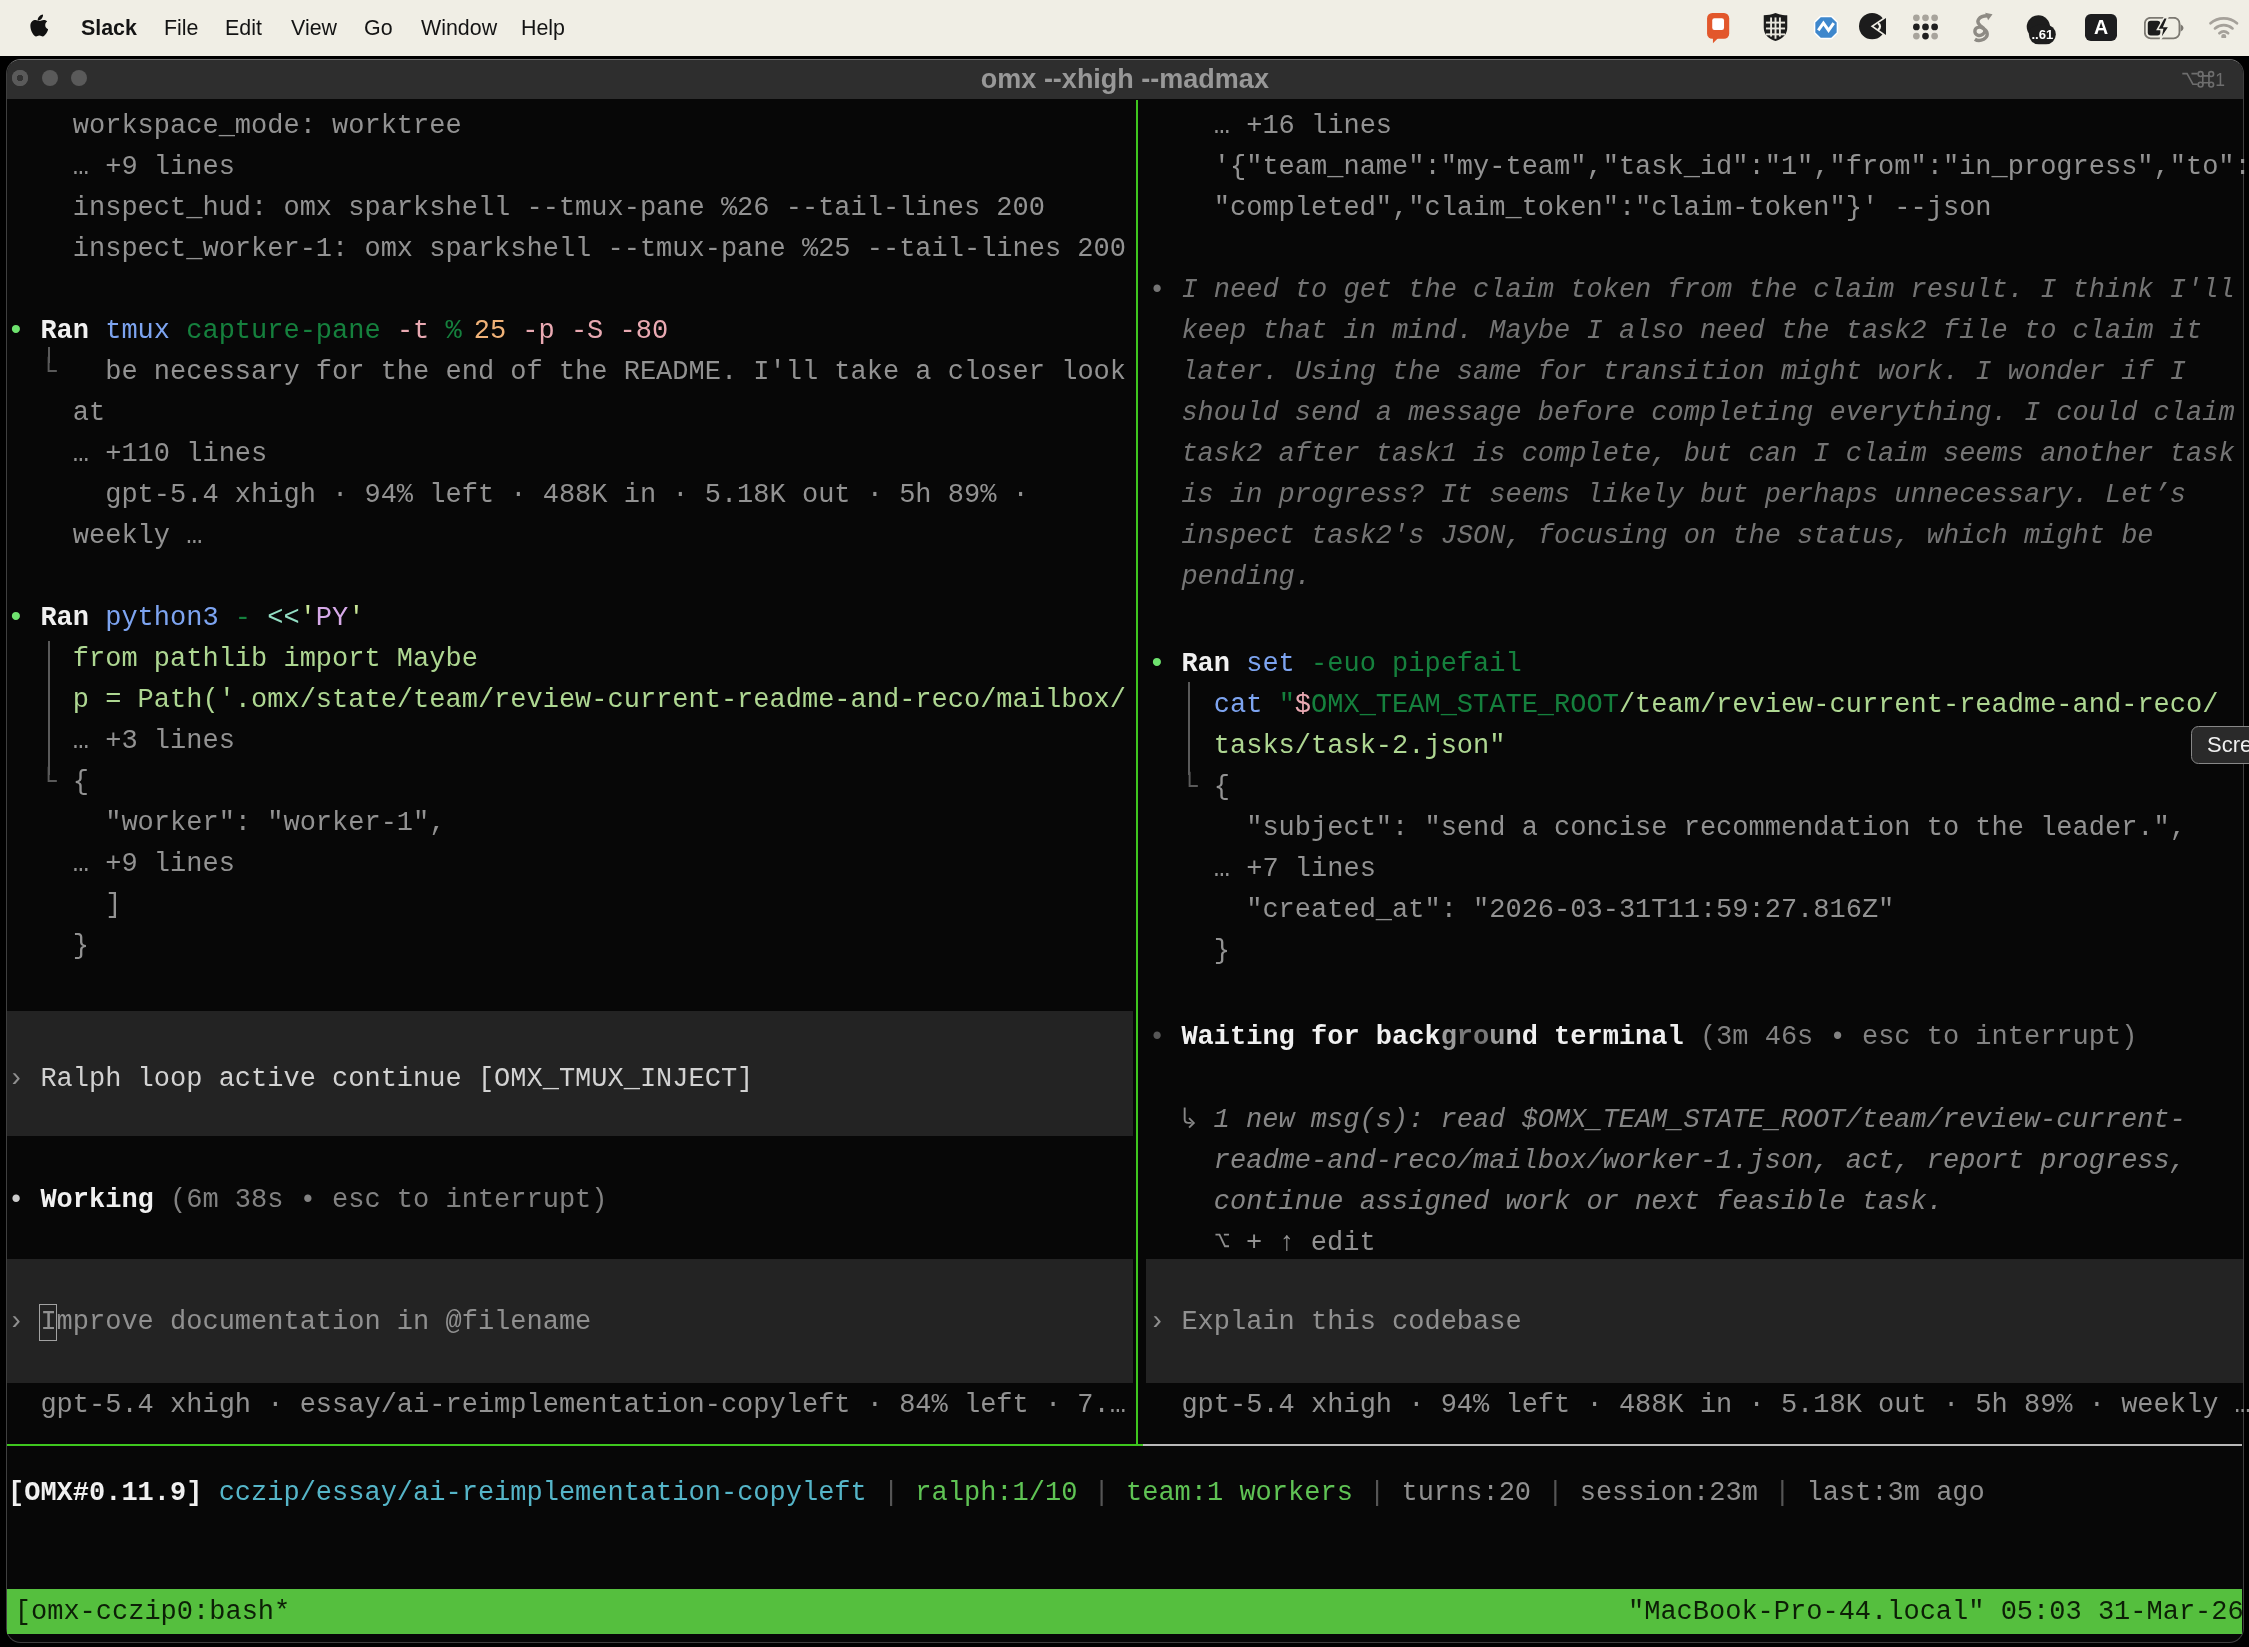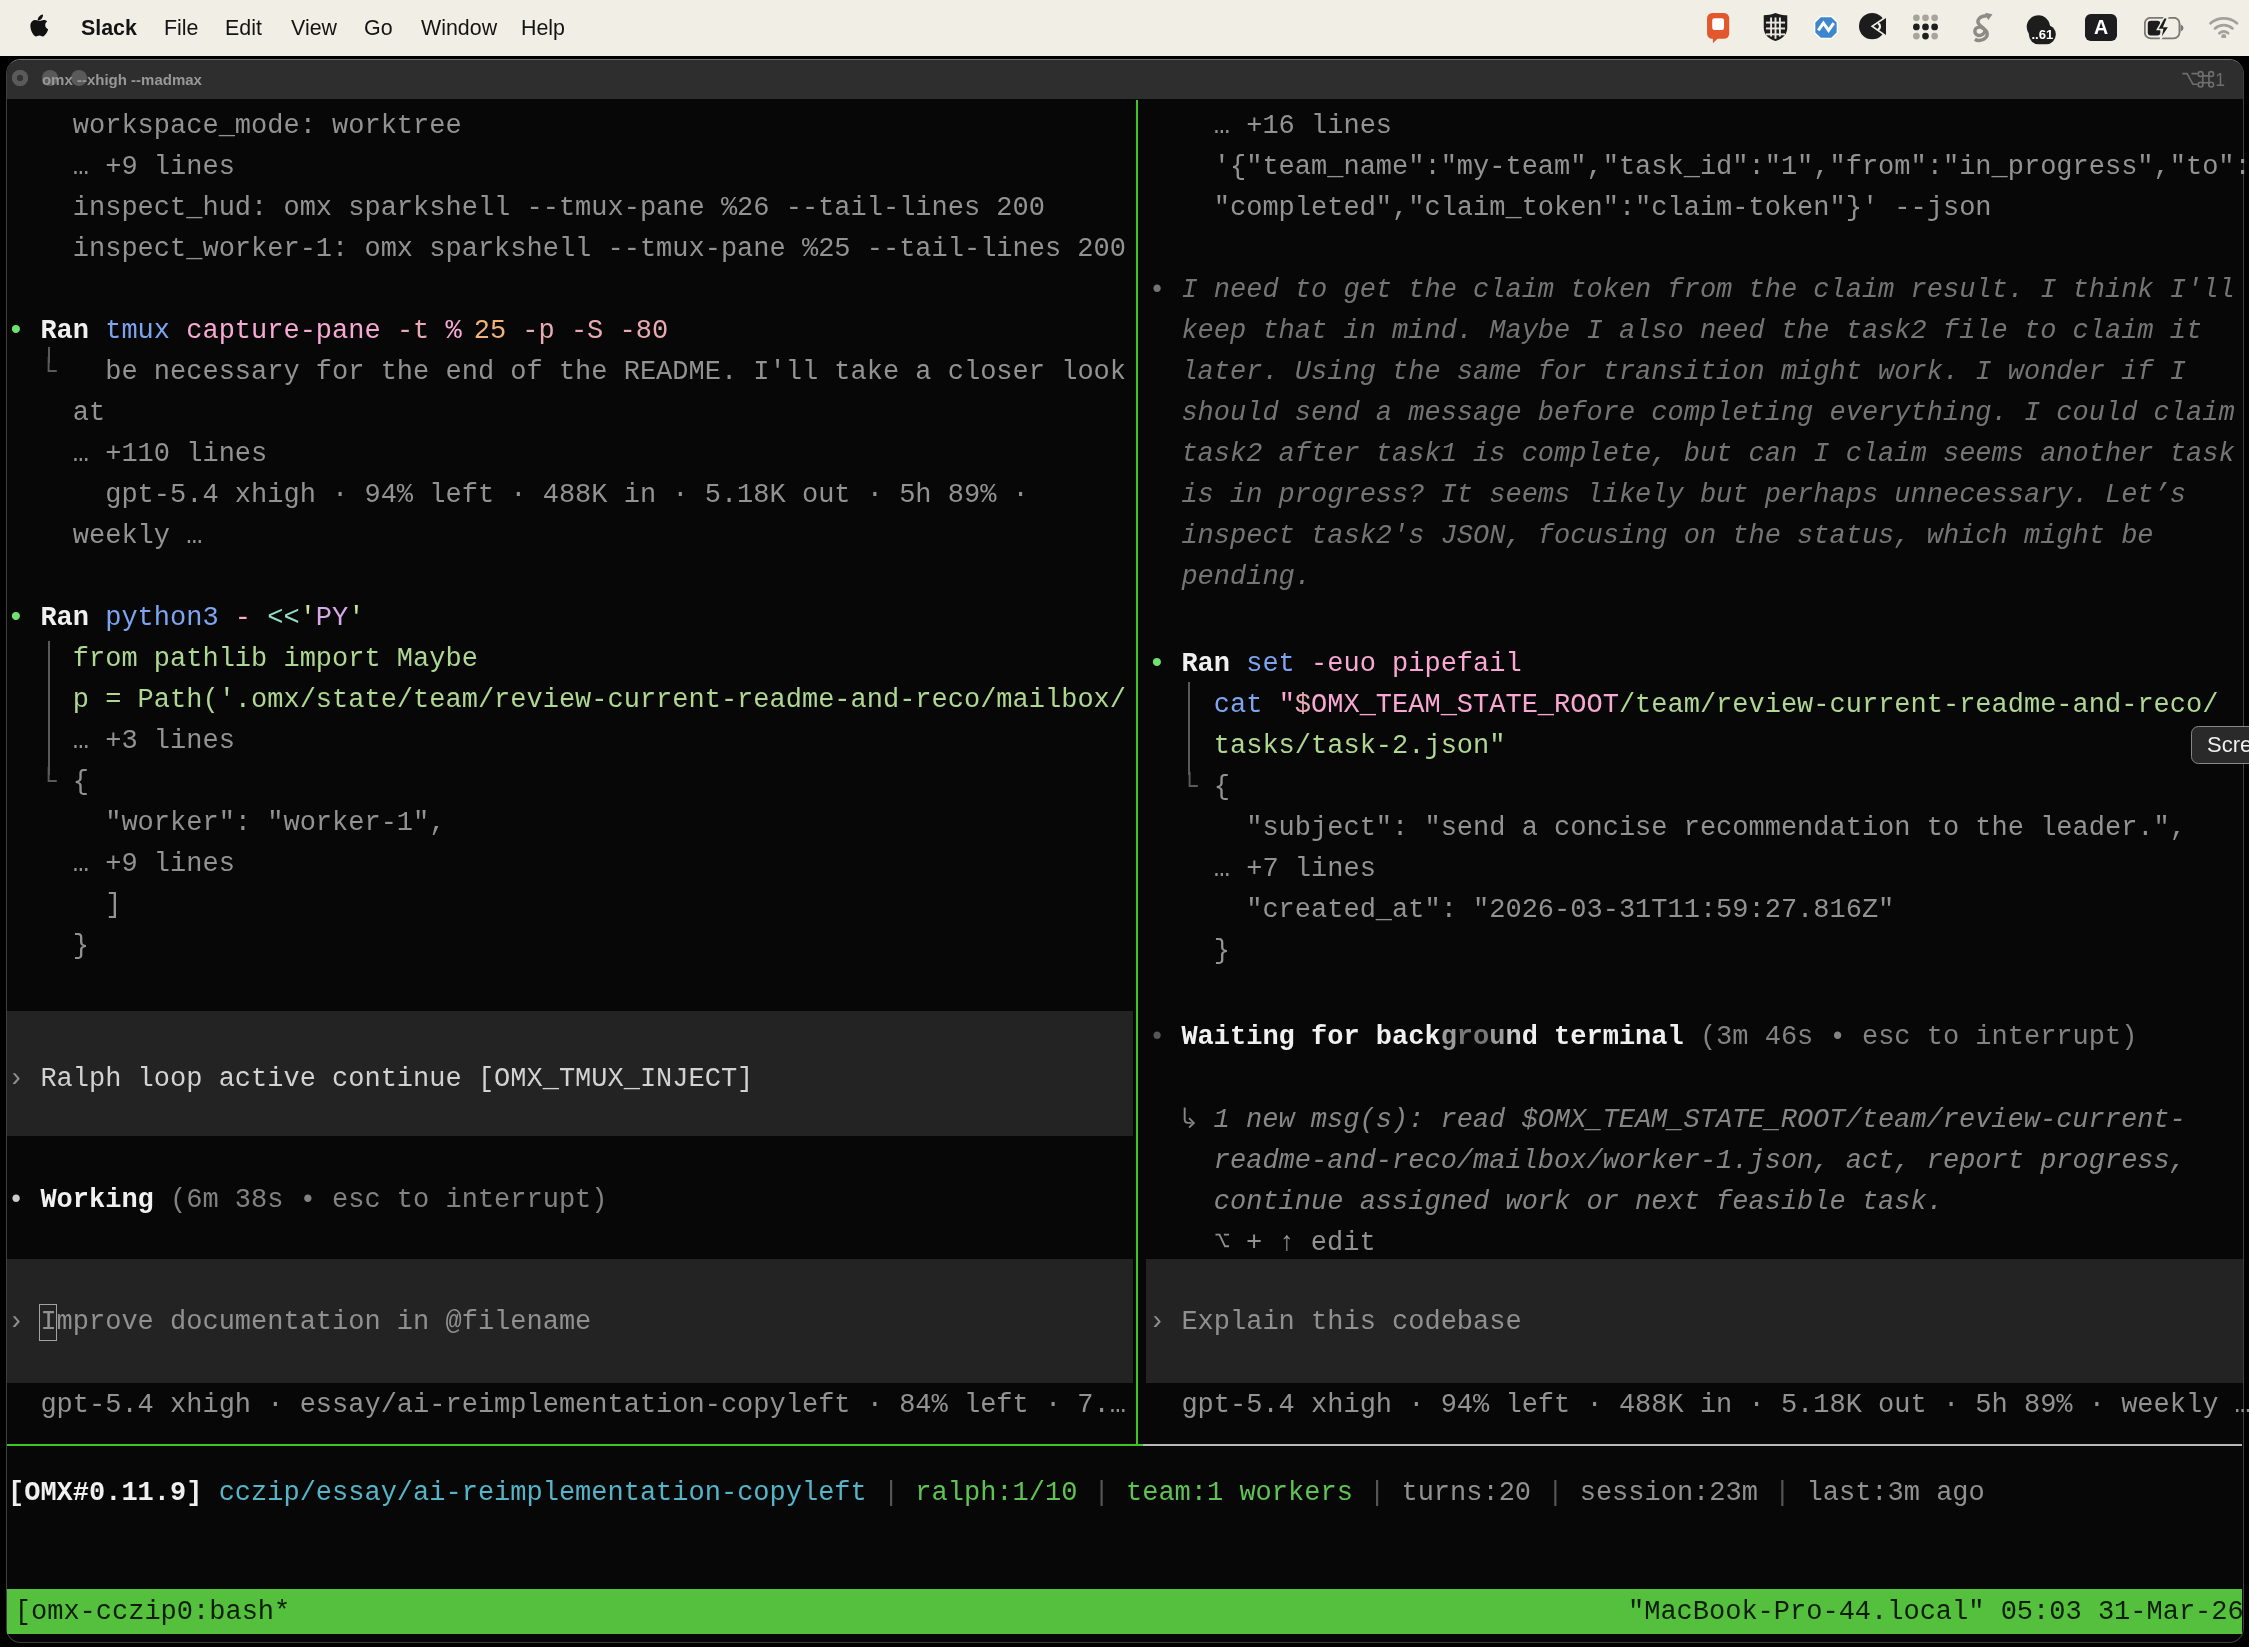--- a/index.html
+++ b/index.html
@@ -3,26 +3,26 @@
 <meta charset="utf-8">
 <style>
 * { margin:0; padding:0; box-sizing:border-box; }
 html,body { width:2250px; height:1648px; background:#000; overflow:hidden; position:relative; }
 body { font-family:"Liberation Mono", monospace; }
 #menubar { position:absolute; left:0; top:0; width:2250px; height:56px; background:#f0eee5; }
 .mitem { position:absolute; top:0; height:56px; line-height:56px; font-family:Liberation Sans, sans-serif; font-size:21.4px; color:#141414; }
 #window { position:absolute; left:5.9px; top:59px; width:2238px; height:1584px; background:#070707; border-radius:14.8px; border:1.5px solid #3f3f3f; border-top-color:#6f6f6f; overflow:hidden; }
 #titlebar { position:absolute; left:0; top:0; width:100%; height:39px; background:#2e2e2e; }
 .tl { position:absolute; top:9.6px; width:16px; height:16px; border-radius:50%; background:#5a5a5a; }
-#wtitle { position:absolute; top:0; left:0; width:100%; line-height:39px; font-family:"Liberation Sans",sans-serif; font-size:15px; font-weight:bold; color:#989898;padding-left:35px; }
+#wtitle { position:absolute; top:0; left:0; width:100%; text-align:center; line-height:39px; font-family:"Liberation Sans",sans-serif; font-size:27px; font-weight:bold; color:#989898; }
 pre { position:absolute; font-family:"Liberation Mono", monospace; font-size:27px; line-height:41px; color:#929292; }
 pre i { font-style:italic; }
 .w { color:#f0f0f0; font-weight:bold; }
 .blu { color:#7da4f0; }
-.lav { color:#f9a8d4;margin-top:44px; }
+.lav { color:#15803d;margin-top:44px; }
 .pnk { color:#e9a9b2; }
 .org { color:#f0b278;margin-left:12px; }
 .grn { color:#aed792; }
 .mint{ color:#93dfc4; }
 .lil { color:#d6a9e8; }
 .qgrn{ color:#c9e797; }
 .bull{ color:#6ee26e; display:inline-block; transform:scale(1.1); transform-origin:55% 50%; }
 .dim { color:#747474; }
 .dim2{ color:#565656; }
 .vln { color:#5a5a5a; }

